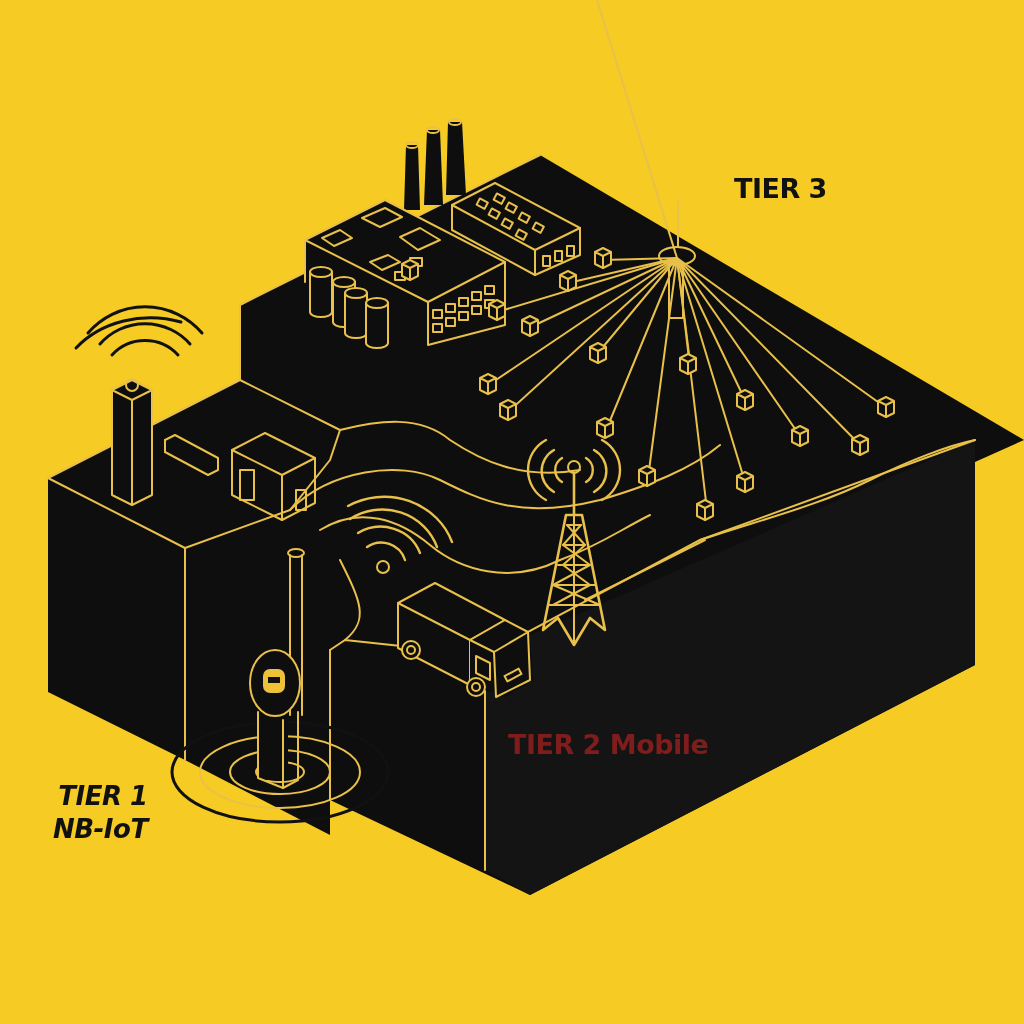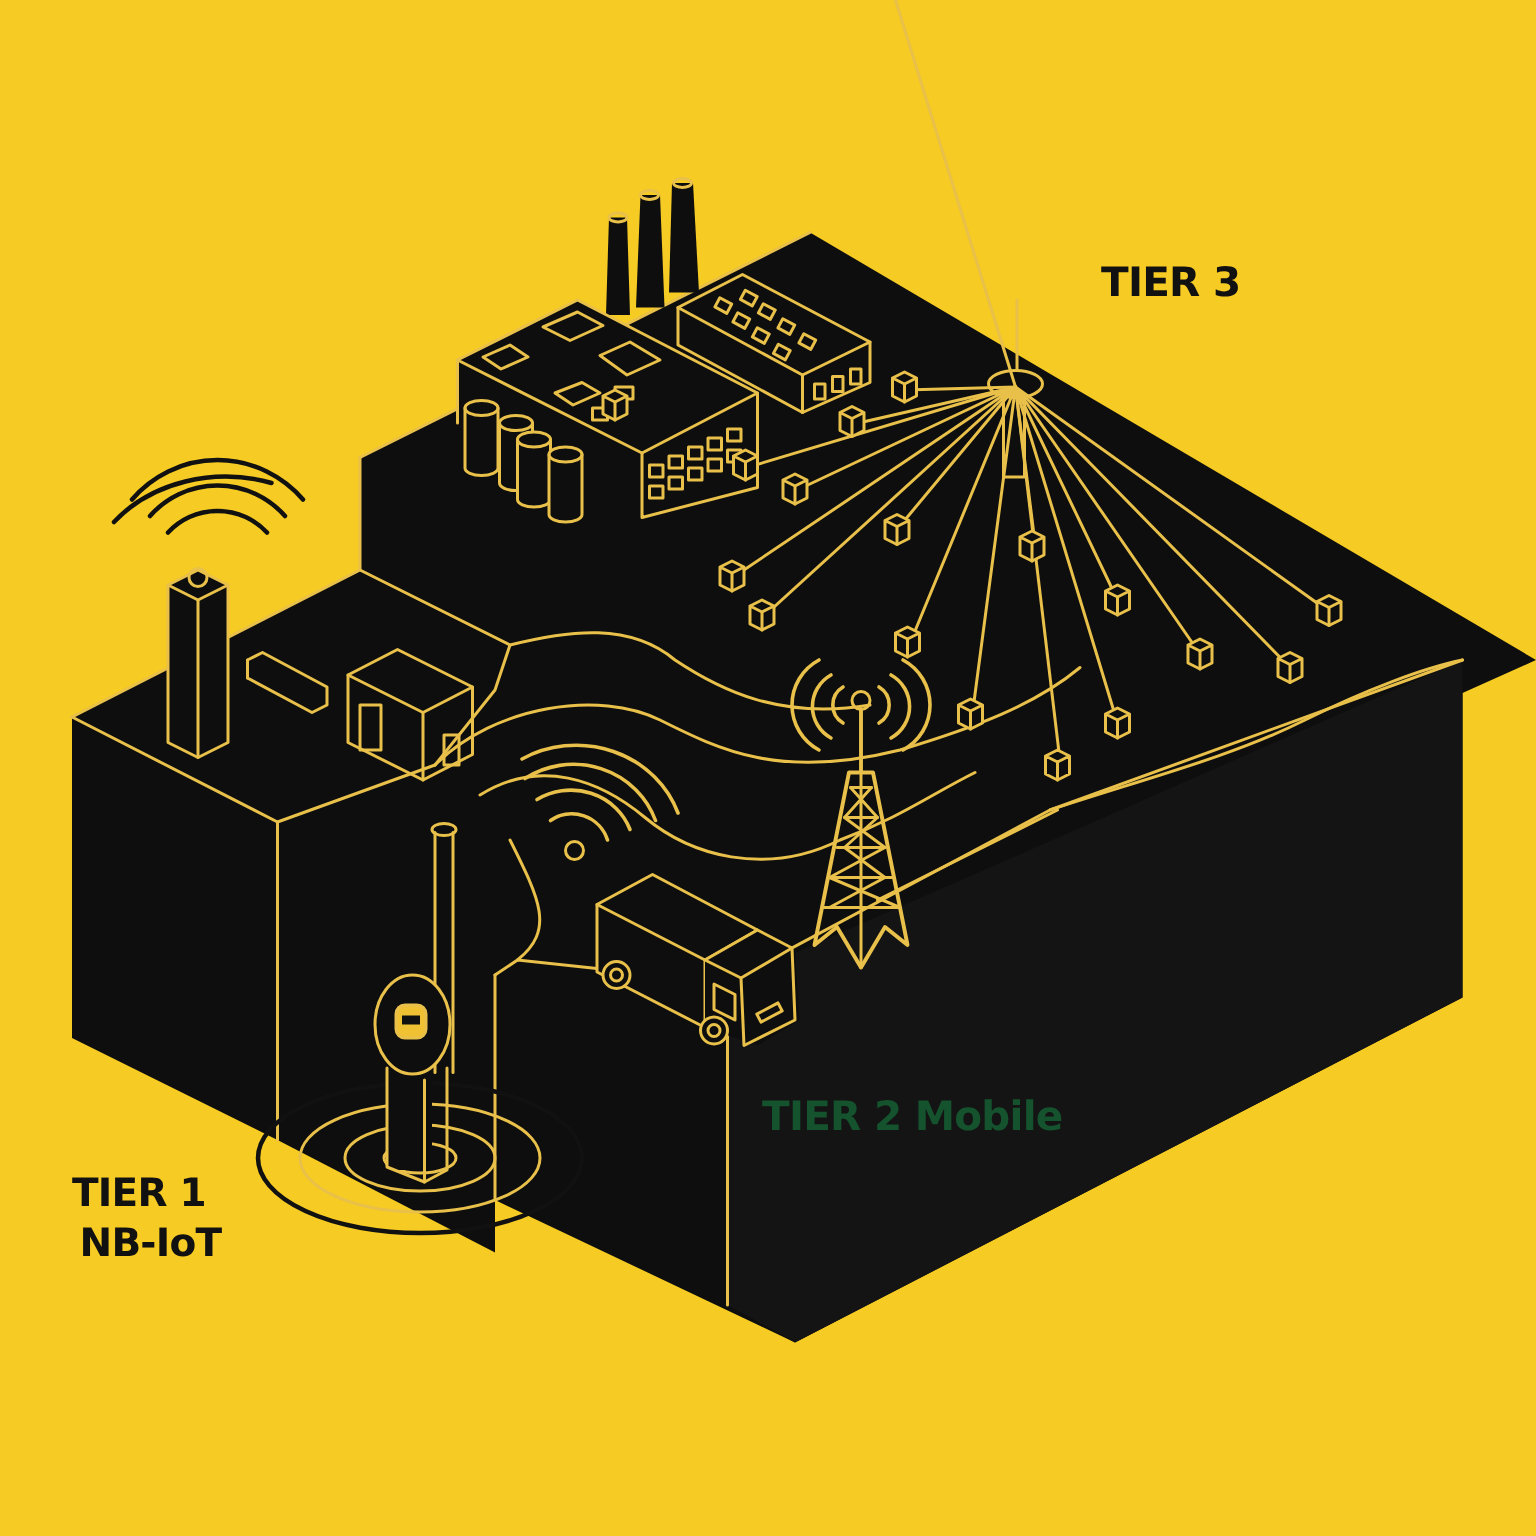--- a/index.html
+++ b/index.html
@@ -10,26 +10,27 @@
       position: relative;
     }
     #stage { position: absolute; left: 0; top: 0; width: 1024px; height: 1024px; }
     .label {
       position: absolute;
       font-weight: bold;
       font-family: "DejaVu Sans", "Liberation Sans", sans-serif;
       line-height: 1.25;
       letter-spacing: -0.5px;
       white-space: nowrap;
+      text-align: right;
     }
     .label span { display: block; }
     .tier3 { left: 734px; top: 172px; font-size: 27px; color: #111111; }
-    .tier2 { left: 508px; top: 728px; font-size: 27px; color: #14532d; }
+    .tier2 { left: 508px; top: 728px; font-size: 27px; color: #7f1d1d; }
     .tier2 .l2 { padding-left: 70px; }
-    .tier1 { left: 48px; top: 780px; font-size: 26px; color: #111111; }
+    .tier1 { left: 48px; top: 780px; font-size: 26px; color: #111111; font-style: italic; }
     .tier1 .l2 { padding-left: 5px; }
     svg .ln { fill: none; stroke: #E8C04A; stroke-width: 2; stroke-linejoin: round; stroke-linecap: round; }
     svg .ln-bold { fill: none; stroke: #E8C04A; stroke-width: 2.6; stroke-linejoin: round; stroke-linecap: round; }
     svg .blk { fill: #0E0E0E; }
     svg .blk2 { fill: #141414; }
     svg .wave-dark { fill: none; stroke: #111; stroke-width: 3; stroke-linecap: round; }
     svg .wave-gold { fill: none; stroke: #E8C04A; stroke-width: 2.4; stroke-linecap: round; }
   </style>
 </head>
 <body>

